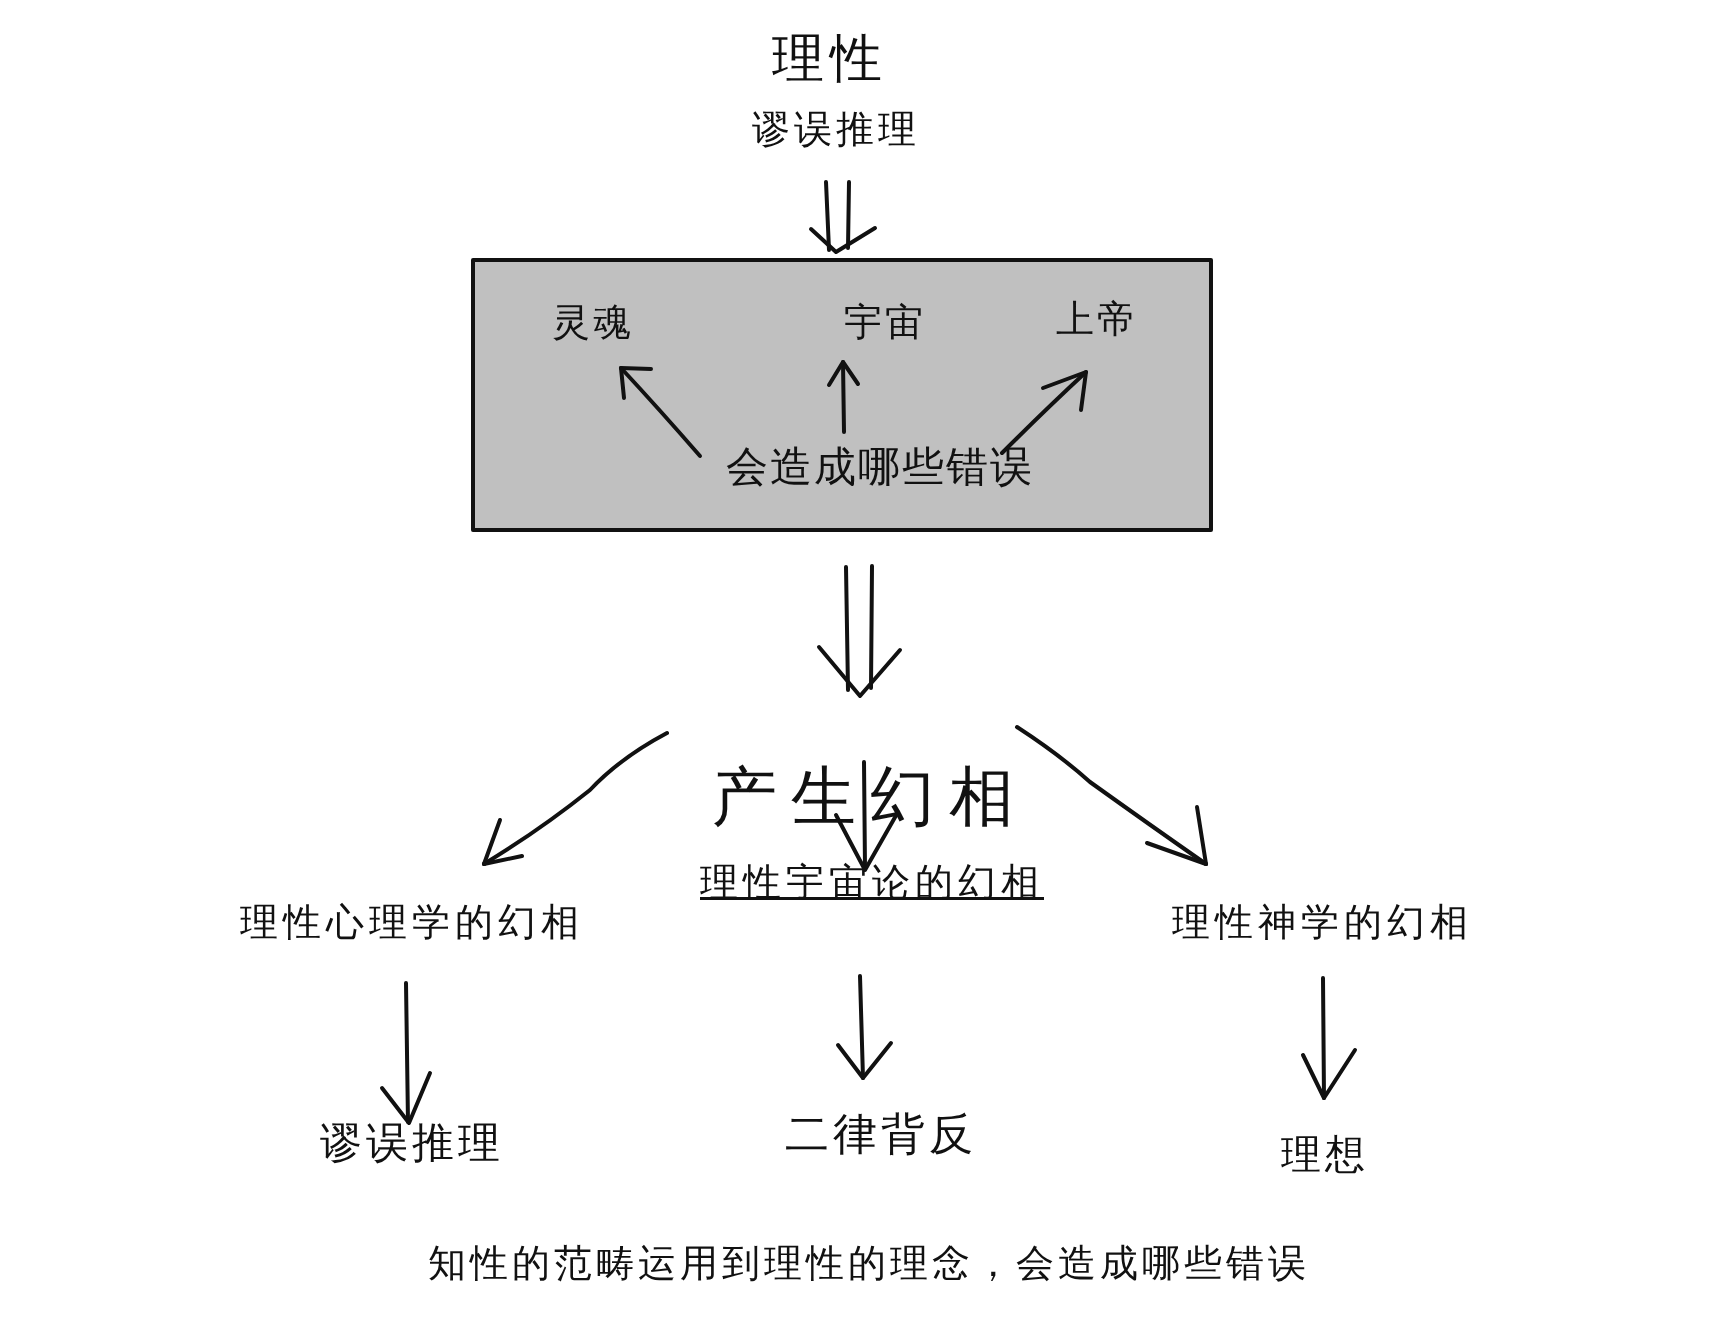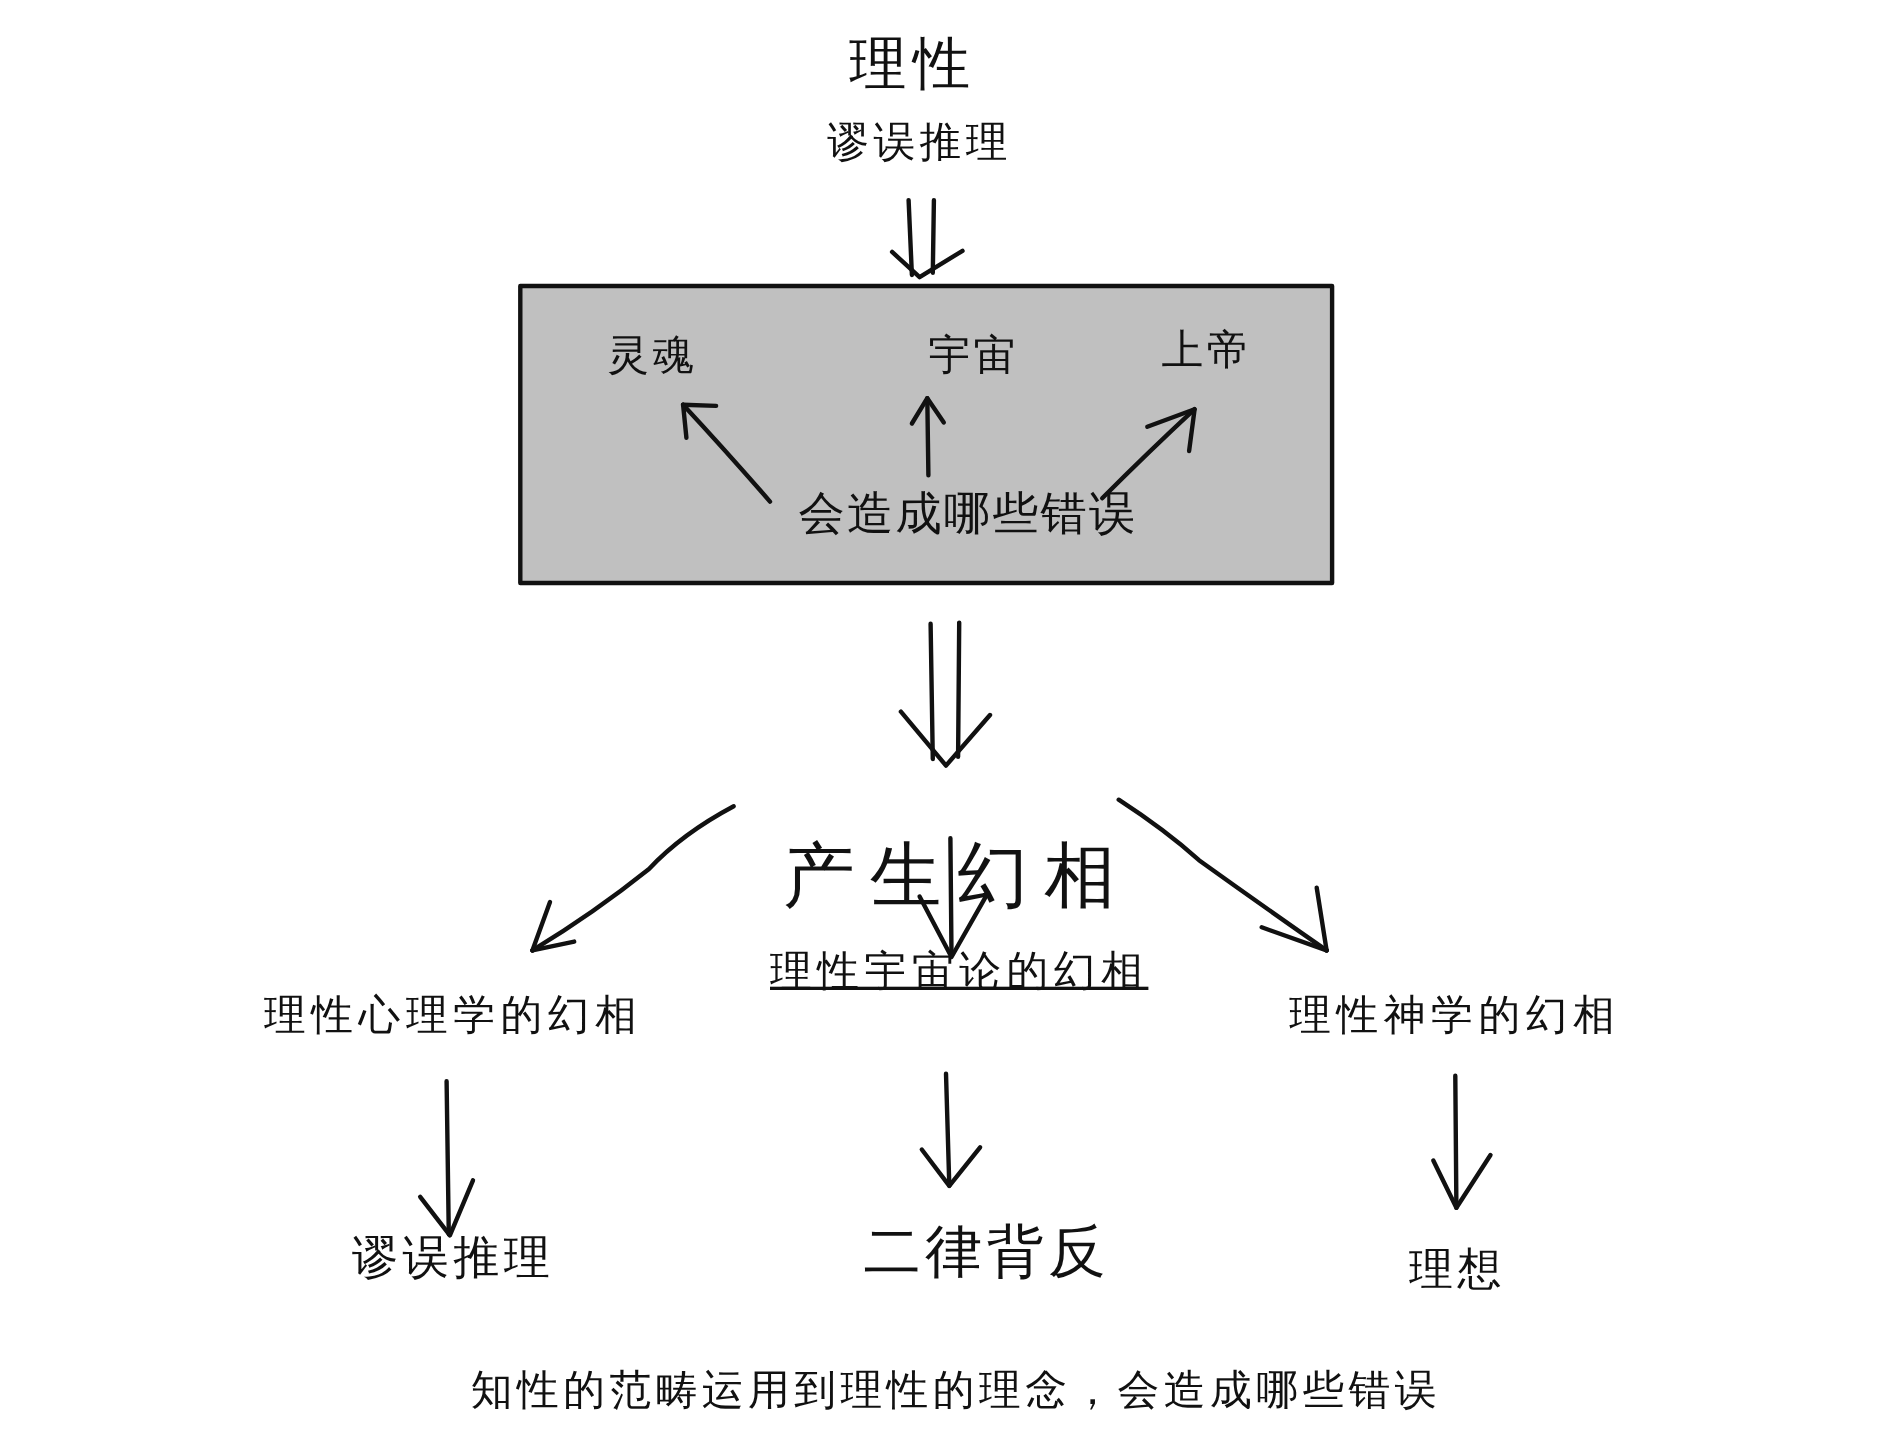--- a/index.html
+++ b/index.html
@@ -13,21 +13,21 @@
          border-radius:2px; }
   #soul { left:552px; top:303px; font-size:38px; letter-spacing:3px; }
   #cosmos { left:844px; top:303px; font-size:38px; letter-spacing:3px; }
   #god { left:1056px; top:303px; font-size:38px; letter-spacing:3px;font-family:Liberation Mono, monospace; }
   #apply { left:726px; top:446px; font-size:42px; letter-spacing:2px; }
   #illusion { left:712px; top:752px; font-size:65px; letter-spacing:14px;margin-top:12px; }
   #l1 { left:240px; top:903px; font-size:38px; letter-spacing:5px; }
   #l2 { left:700px; top:863px; font-size:38px; letter-spacing:5px;text-decoration:underline; }
   #l3 { left:1172px; top:903px; font-size:38px; letter-spacing:5px; }
   #r1 { left:320px; top:1122px; font-size:42px; letter-spacing:4px; }
-  #r2 { left:785px; top:1112px; font-size:52px; letter-spacing:4px; }
+  #r2 { left:785px; top:1112px; font-size:44px; letter-spacing:4px; }
   #r3 { left:1281px; top:1134px; font-size:40px; letter-spacing:4px; }
   #caption { left:428px; top:1244px; font-size:38px; letter-spacing:4px; }
   svg#arrows { position:absolute; left:0; top:0; width:1724px; height:1324px; pointer-events:none; }
   svg#arrows path { fill:none; stroke:#111; stroke-width:4; stroke-linecap:round; stroke-linejoin:round; }
 </style>
 </head>
 <body>
 
 <div class="t" id="title-main">理性</div>
 <div class="t" id="title-sub">谬误推理</div>

